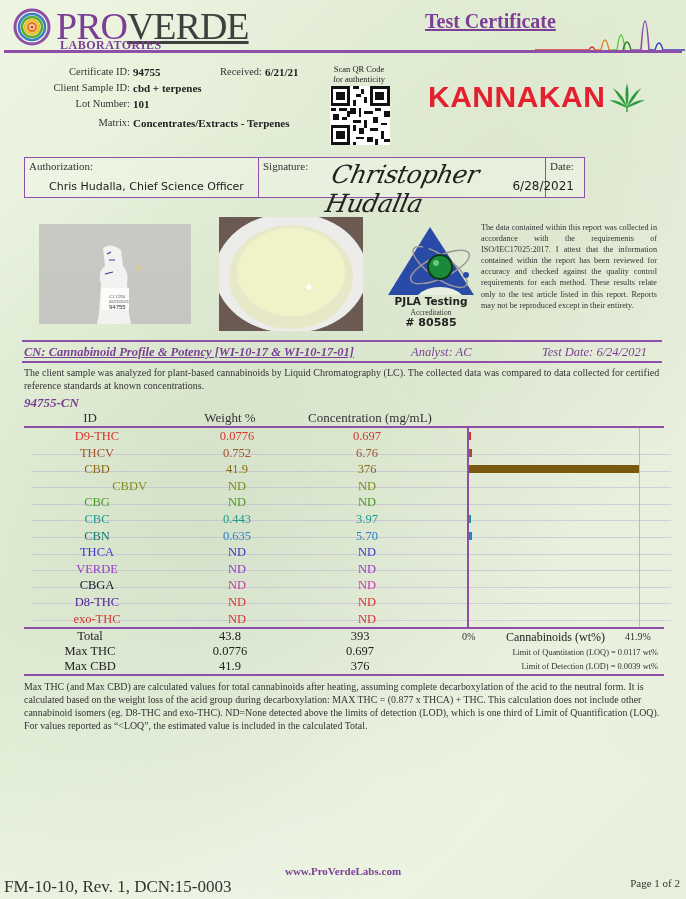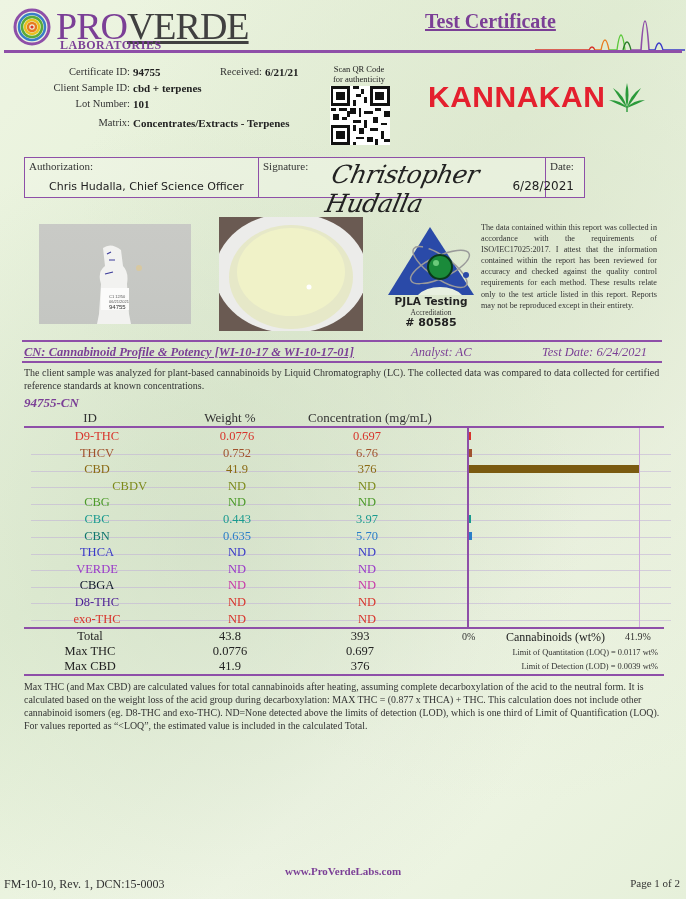--- a/index.html
+++ b/index.html
@@ -82,21 +82,21 @@
   .axis-zero { left: 462px; top: 631px; font-size: 10px; color: #333; }
   .axis-label { left: 506px; top: 630px; font-size: 12px; color: #222; }
   .axis-max { left: 625px; top: 631px; font-size: 10px; color: #333; }
   .loq { left: 480px; top: 648px; width: 178px; text-align: right; font-size: 8.4px; color: #333; }
   .lod { left: 480px; top: 662px; width: 178px; text-align: right; font-size: 8.4px; color: #333; }
   .tbl-end { left: 24px; top: 674px; width: 640px; height: 2px; background: #8e4fa8; }
 
   .footnote { left: 24px; top: 680px; width: 636px; font-size: 9.9px; line-height: 13px; color: #333; }
 
   
-  .foot-left { left: 4px; top: 877px; font-size: 12px; color: #333; }
+  .foot-left { left: 4px; top: 877px; font-size: 17px; color: #333; }
   .foot-addr { left: 0; top: 865px; width: 686px; text-align: center; font-size: 11px; font-weight: bold; color: #7b3f96; line-height: 13px; }
   .foot-right { right: 6px; top: 877px; font-size: 11px; color: #333; }
 </style>
 </head>
 <body>
 
 <div class="abs logo">
   <svg class="logo-mark" viewBox="0 0 40 40">
     <circle cx="20" cy="21" r="17" fill="none" stroke="#8e4fa8" stroke-width="3"></circle>
     <circle cx="20" cy="21" r="13" fill="none" stroke="#3a7ec8" stroke-width="2.5"></circle>

